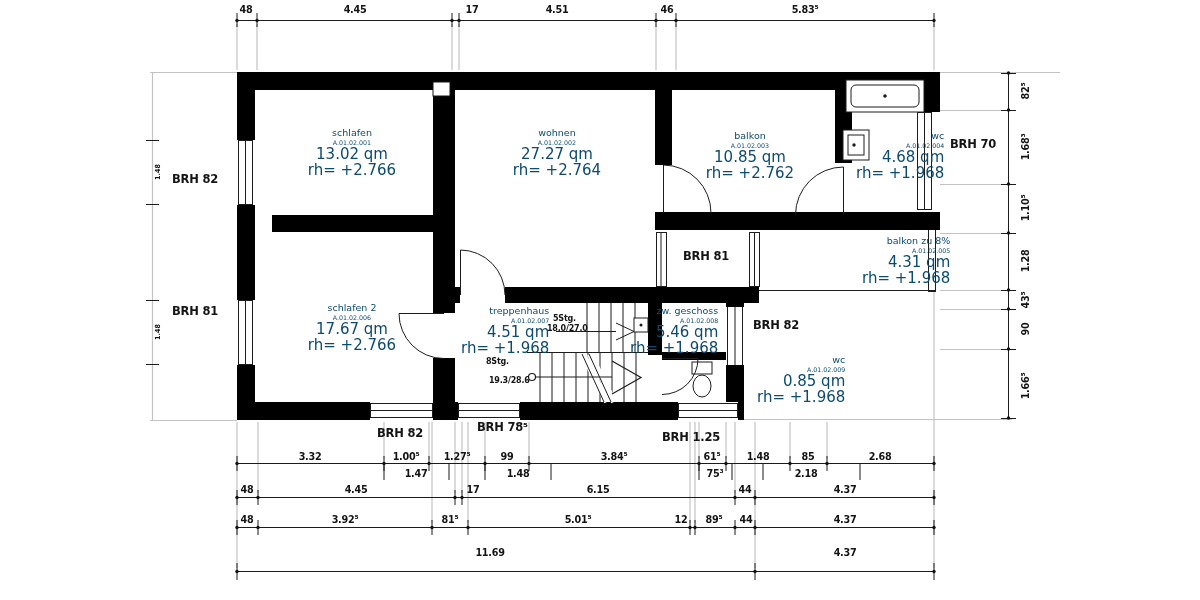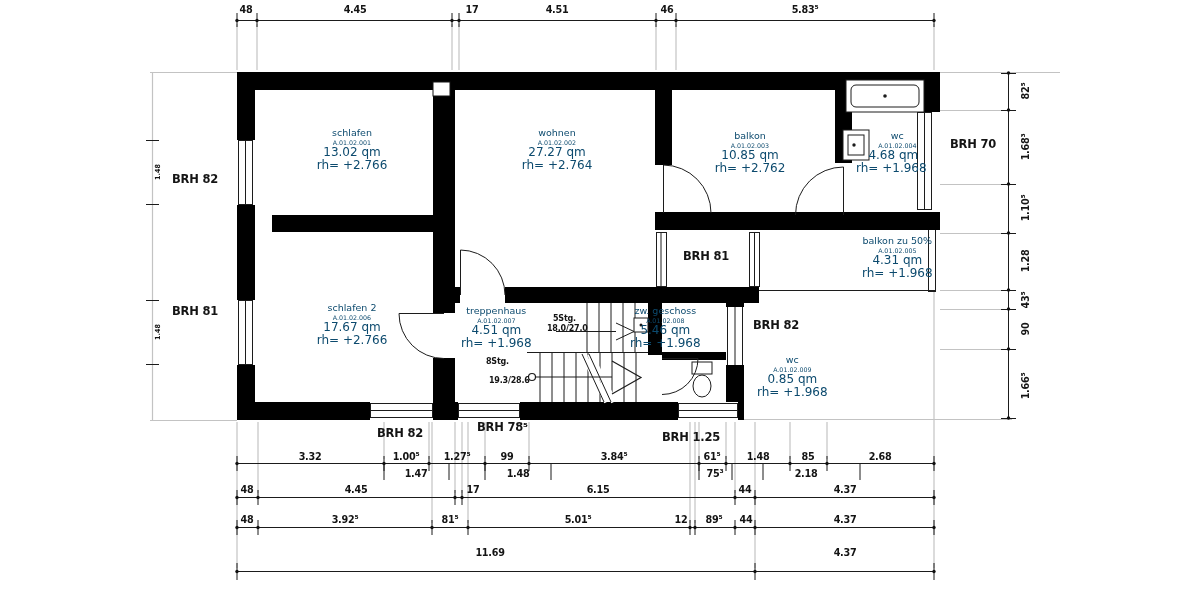--- a/index.html
+++ b/index.html
@@ -7,25 +7,25 @@
        font-family:"DejaVu Sans",sans-serif}
   .t{position:absolute;white-space:nowrap;color:#141414;font-weight:bold;
      font-family:"DejaVu Sans",sans-serif}
   .dim{font-size:10.5px;letter-spacing:-0.3px}
   .cx{transform:translateX(-50%) scaleX(.92)}
   .roty{transform:translate(-50%,-50%) rotate(-90deg) scaleX(.92)}
   .brh{font-size:11.5px;letter-spacing:-0.2px}
   .sm{font-size:8px;letter-spacing:-0.2px}
   .room{position:absolute;text-align:center;line-height:1.12;color:#0c4a6e;font-weight:normal}
   .room span{display:block}
-  .room.la{text-align:center}
+  .room.la{text-align:right}
   .ctr{transform:translateX(-50%)}
   .rn{font-size:9.5px}
   .rc{font-size:6.3px}
-  .ra{font-size:12px}
+  .ra{font-size:15px}
   svg{position:absolute;left:0;top:0}
 </style>
 </head>
 <body>
 
 <svg width="1200" height="600" viewBox="0 0 1200 600">
 
   <g stroke="#c3c3c3" stroke-width="1.2" fill="none">
     <path d="M150 72.5H237 M940 72.5H1060 M152.5 72V420 M150 420.5H237 M744 419.5H1012"></path>
     <path d="M940 110.5H1004 M940 184.5H1004 M940 233.5H1004 M940 290.5H1004 M940 309.5H1004 M940 349.5H1004"></path>
@@ -262,21 +262,21 @@
   <span class="ra">10.85 qm</span>
     <span class="ra">rh= +2.762</span>
 </div>
 <div class="room la" style="left:868px;top:131px">
   <span class="rn">wc</span>
     <span class="rc">A.01.02.004</span>
   <span class="ra" style="margin-left:-8px">4.68 qm</span>
   <span class="ra" style="margin-left:-12px">rh= +1.968</span>
 </div>
 <div class="room la" style="left:862px;top:236px">
-  <span class="rn">balkon zu 50%</span>
+  <span class="rn">balkon zu 8%</span>
     <span class="rc">A.01.02.005</span>
   <span class="ra">4.31 qm</span>
     <span class="ra">rh= +1.968</span>
 </div>
 <div class="room ctr" style="left:352px;top:303px">
   <span class="rn">schlafen 2</span>
     <span class="rc">A.01.02.006</span>
   <span class="ra">17.67 qm</span>
     <span class="ra">rh= +2.766</span>
 </div>

